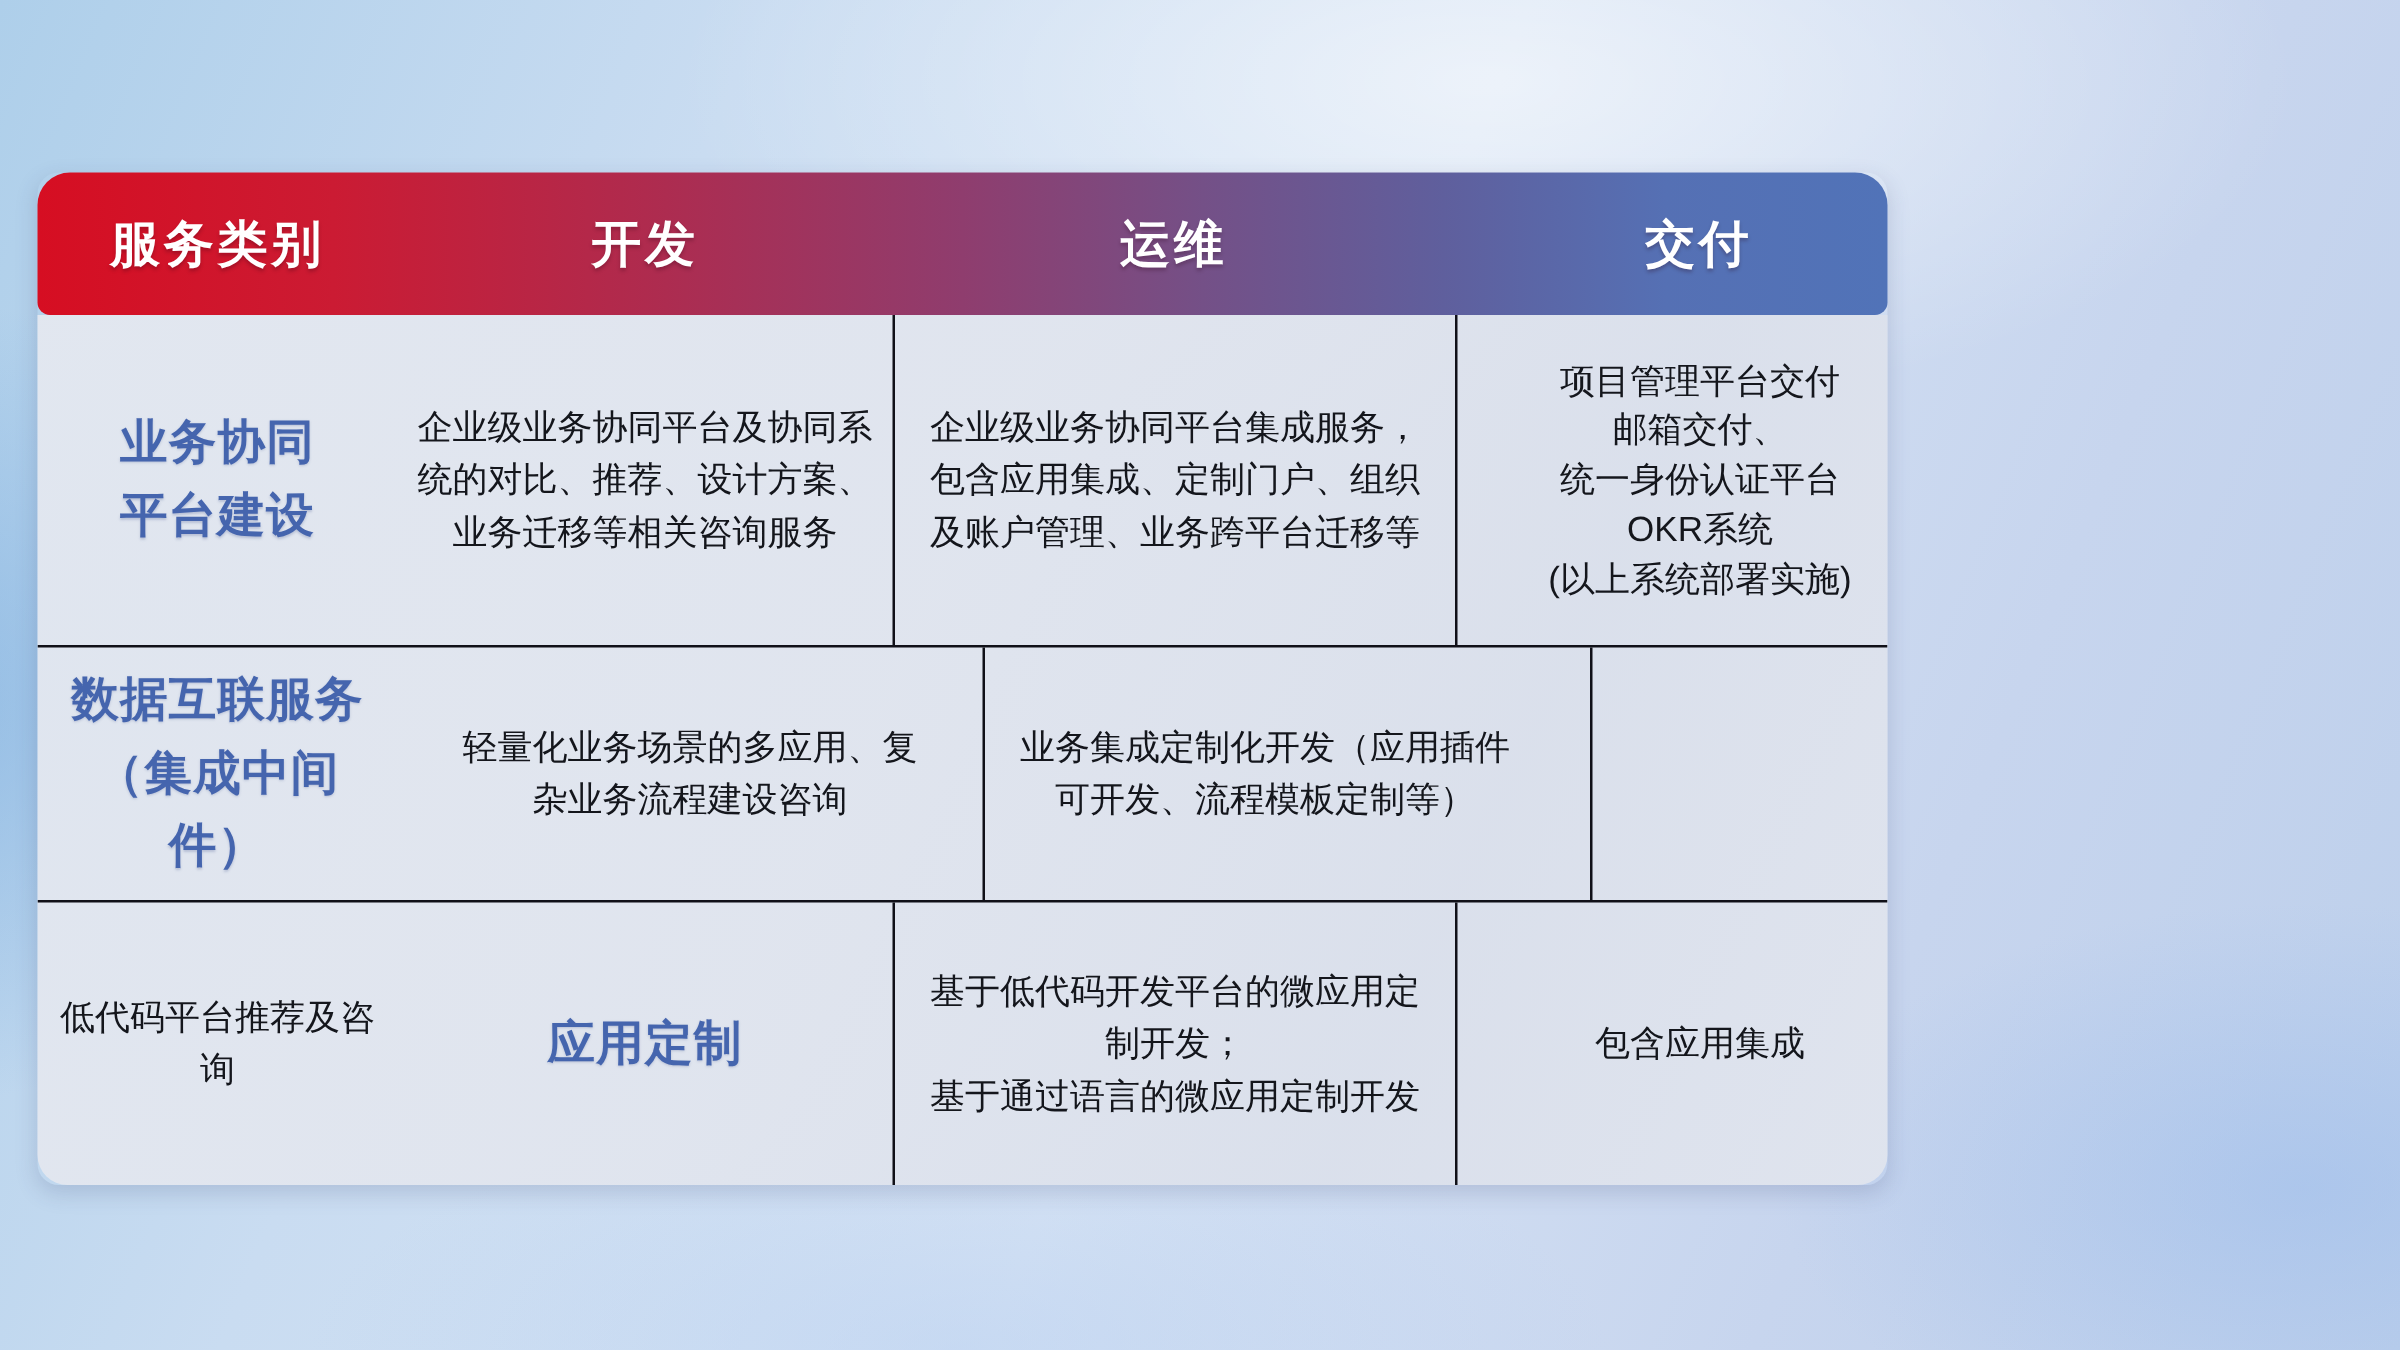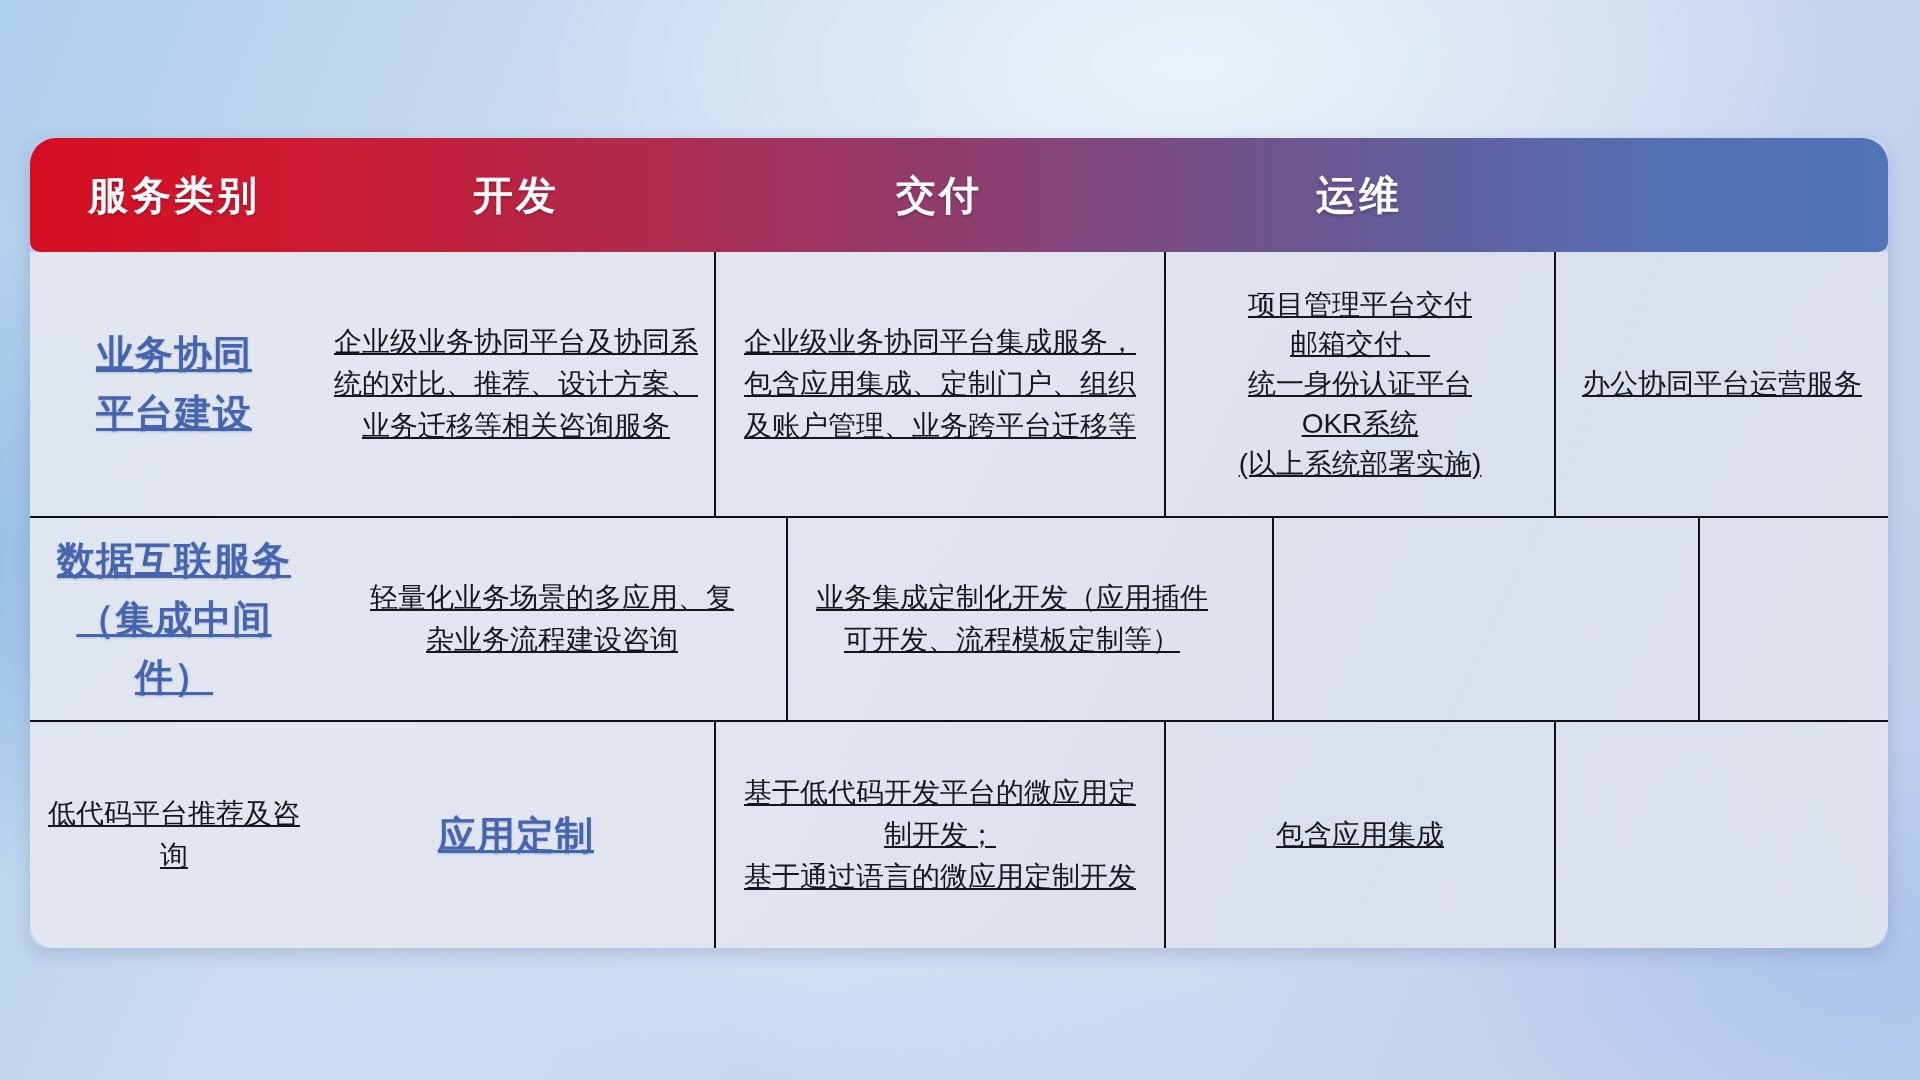--- a/index.html
+++ b/index.html
@@ -17,21 +17,21 @@
       radial-gradient(ellipse 1000px 420px at 62% 6%, rgba(255,255,255,0.55), rgba(255,255,255,0) 65%),
       radial-gradient(ellipse 620px 520px at -4% 52%, rgba(110,165,220,0.50), rgba(110,165,220,0) 62%),
       radial-gradient(ellipse 700px 380px at 96% 88%, rgba(150,185,235,0.45), rgba(150,185,235,0) 60%),
       radial-gradient(ellipse 800px 300px at 40% 100%, rgba(180,205,240,0.45), rgba(180,205,240,0) 65%),
       linear-gradient(112deg, #aecfea 0%, #c9dcf1 26%, #d6e3f4 52%, #c7d5ee 78%, #bccfeb 100%);
   }
 
   .services-table {
     position: absolute;
     left: 30px; top: 138px;
-    width: 1858px;
+    width: 1480px;
     box-shadow: 0 6px 18px rgba(50,60,110,0.18);
     border-radius: 17px;
   }
 
   .grid-cols {
     display: grid;
     grid-template-columns: 288px 396px 450px 390px 334px;
   }
 
   .table-header {
@@ -64,21 +64,20 @@
 
   .cell {
     display: flex; align-items: center; justify-content: center;
     text-align: center;
     white-space: pre-line;
     color: var(--body-text);
     font-size: 28px;
     font-weight: 500;
     line-height: 1.5;
     padding: 8px 8px;
-    text-decoration: underline;
   }
   .cell.col-dev, .cell.col-del, .cell.col-ops { border-left: 2px solid var(--divider); }
 
   .cell.category {
     color: var(--category-text);
     font-size: 38px;
     font-weight: 700;
     line-height: 1.55;
     letter-spacing: 1px;
     text-shadow: 0 1px 2px rgba(60,80,140,0.25);
@@ -87,22 +86,22 @@
   .cell.tight { line-height: 1.42; }
 </style>
 </head>
 <body>
 
 <div class="services-table">
 
   <div class="table-header grid-cols">
     <div class="header-cell">服务类别</div>
     <div class="header-cell">开发</div>
+    <div class="header-cell">运维</div>
     <div class="header-cell">交付</div>
-    <div class="header-cell">运维</div>
   </div>
 
   <div class="table-body">
 
     <div class="body-row row-1 grid-cols">
       <div class="cell category">业务协同
 平台建设</div>
       <div class="cell col-con">企业级业务协同平台及协同系
 统的对比、推荐、设计方案、
 业务迁移等相关咨询服务</div>

